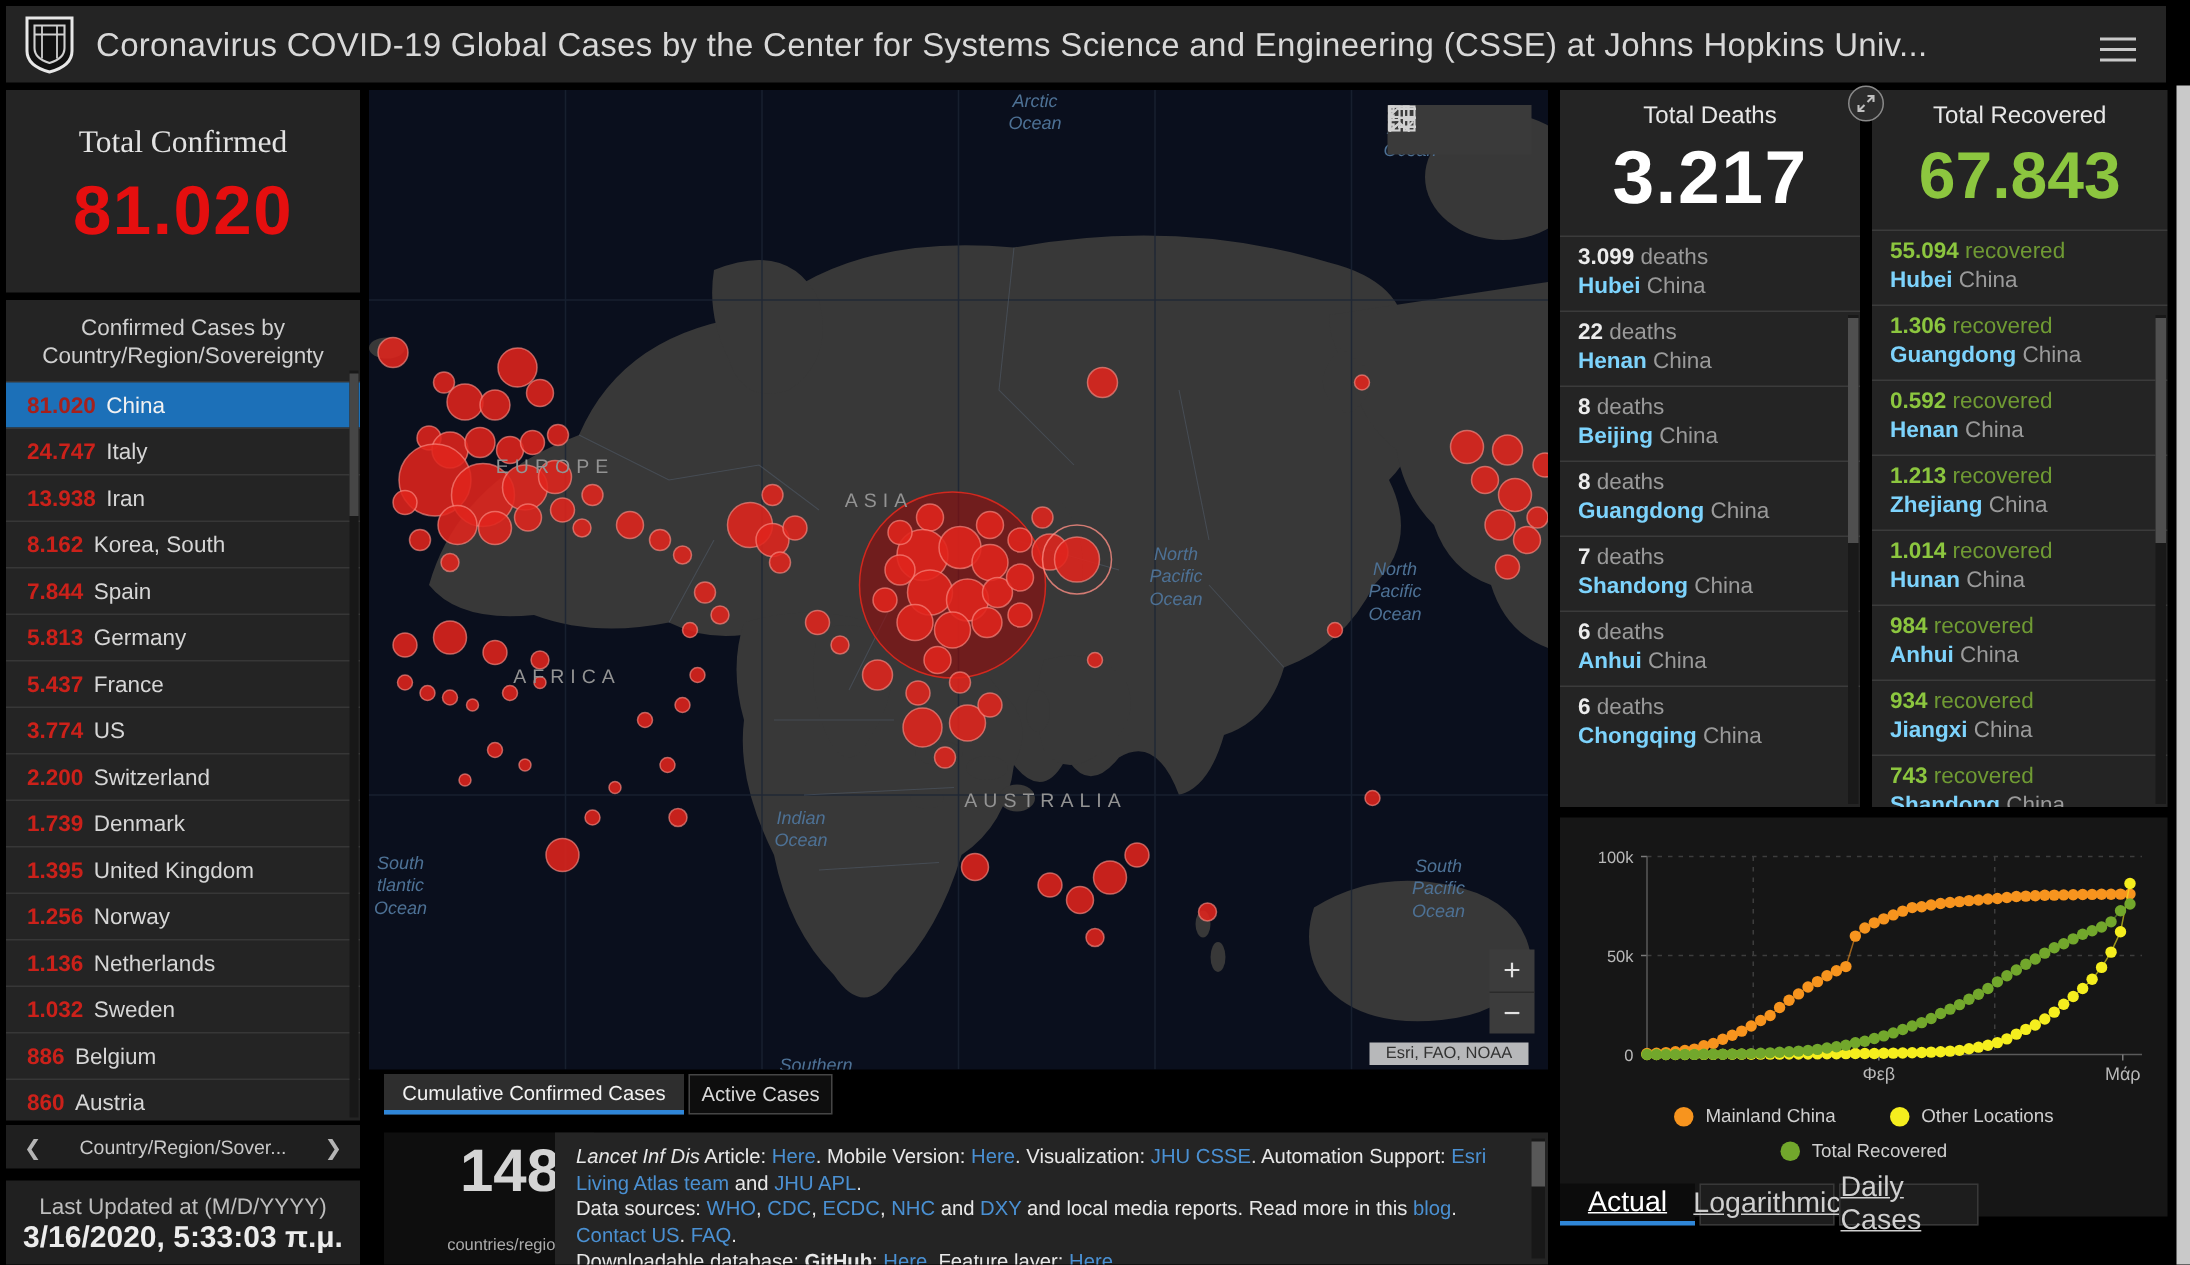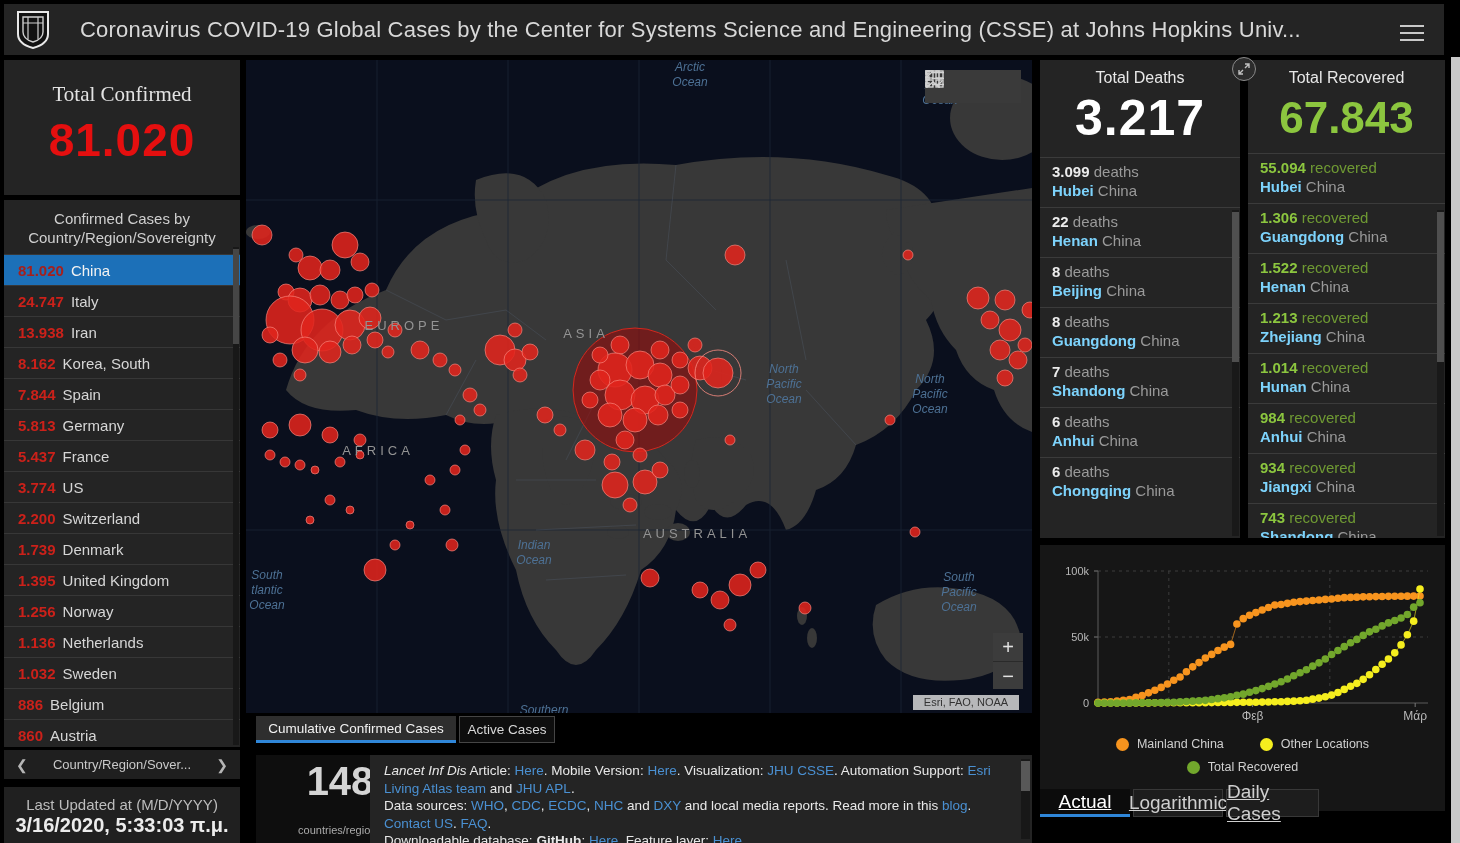--- a/index.html
+++ b/index.html
@@ -1,21 +1,21 @@
 <!DOCTYPE html>
 <html><head>
 <meta charset="utf-8">
 <style>
   html,body{margin:0;padding:0;}
   body{width:1460px;height:843px;background:#000;position:relative;overflow:hidden;
        font-family:"Liberation Sans",sans-serif;-webkit-font-smoothing:antialiased;}
   .panel{position:absolute;background:#242424;}
 
   
-  #header{left:4px;top:4px;width:1440px;height:51px;display:flex;align-items:center;gap:16px;}
+  #header{left:4px;top:4px;width:1440px;height:51px;display:flex;align-items:center;}
   #logo{margin-left:12px;flex:0 0 34px;}
   #title{margin-left:14px;font-size:22px;color:#d8d8d8;letter-spacing:.2px;white-space:nowrap;overflow:hidden;}
   #hamburger{position:absolute;right:20px;top:16px;width:24px;cursor:pointer;}
   #hamburger div{height:2px;background:#c9c9c9;margin:5px 0;}
 
   
   #pagescroll{position:absolute;right:0;top:57px;width:9px;height:786px;background:#c9c9c9;}
 
   
   #totconf{left:4px;top:60px;width:236px;height:135px;text-align:center;}
@@ -381,21 +381,21 @@
       <div class="maplabel ocean" style="left: 21px; top: 508px;">South
 tlantic
 Ocean</div>
       <div class="maplabel ocean" style="left: 713px; top: 510px;">South
 Pacific
 Ocean</div>
       <div class="maplabel ocean" style="left: 279px; top: 643px; margin-left: 19px;">Southern</div>
       <div class="maplabel cont" style="left: 451px; top: 466px;">AUSTRALIA</div>
       <div class="maplabel cont" style="left: 132px; top: 383px;">AFRICA</div>
       <div class="maplabel cont" style="left: 340px; top: 266px;">ASIA</div>
-      <div class="maplabel cont" style="left: 158px; top: 243px; margin-top: 15px;">EUROPE</div>
+      <div class="maplabel cont" style="left: 124px; top: 243px;">EUROPE</div>
     </div>
   <div id="maptools">
     <svg width="16" height="18" viewBox="0 0 16 18">
         <path d="M2 1 h12 v16 l-6 -5 l-6 5 Z" fill="none" stroke="#d2d2d2" stroke-width="1.6"></path>
       </svg>
     <svg width="20" height="18" viewBox="0 0 20 18">
         <g stroke="#d2d2d2" stroke-width="1.6">
           <rect x="1" y="1" width="3" height="3" fill="none"></rect>
           <line x1="7" y1="2.5" x2="19" y2="2.5"></line>
           <rect x="1" y="7" width="3" height="3" fill="none"></rect>
@@ -484,21 +484,21 @@
   <div class="slist" id="rlist">
       <div class="srow">
         <div class="l1"><span class="sv">55.094</span> <span class="su">recovered</span></div>
         <div class="l2"><span class="sreg">Hubei</span> <span class="scty">China</span></div>
       </div>
       <div class="srow">
         <div class="l1"><span class="sv">1.306</span> <span class="su">recovered</span></div>
         <div class="l2"><span class="sreg">Guangdong</span> <span class="scty">China</span></div>
       </div>
       <div class="srow">
-        <div class="l1"><span class="sv">1.522</span> <span class="su">recovered</span></div>
+        <div class="l1"><span class="sv">0.592</span> <span class="su">recovered</span></div>
         <div class="l2"><span class="sreg">Henan</span> <span class="scty">China</span></div>
       </div>
       <div class="srow">
         <div class="l1"><span class="sv">1.213</span> <span class="su">recovered</span></div>
         <div class="l2"><span class="sreg">Zhejiang</span> <span class="scty">China</span></div>
       </div>
       <div class="srow">
         <div class="l1"><span class="sv">1.014</span> <span class="su">recovered</span></div>
         <div class="l2"><span class="sreg">Hunan</span> <span class="scty">China</span></div>
       </div>

